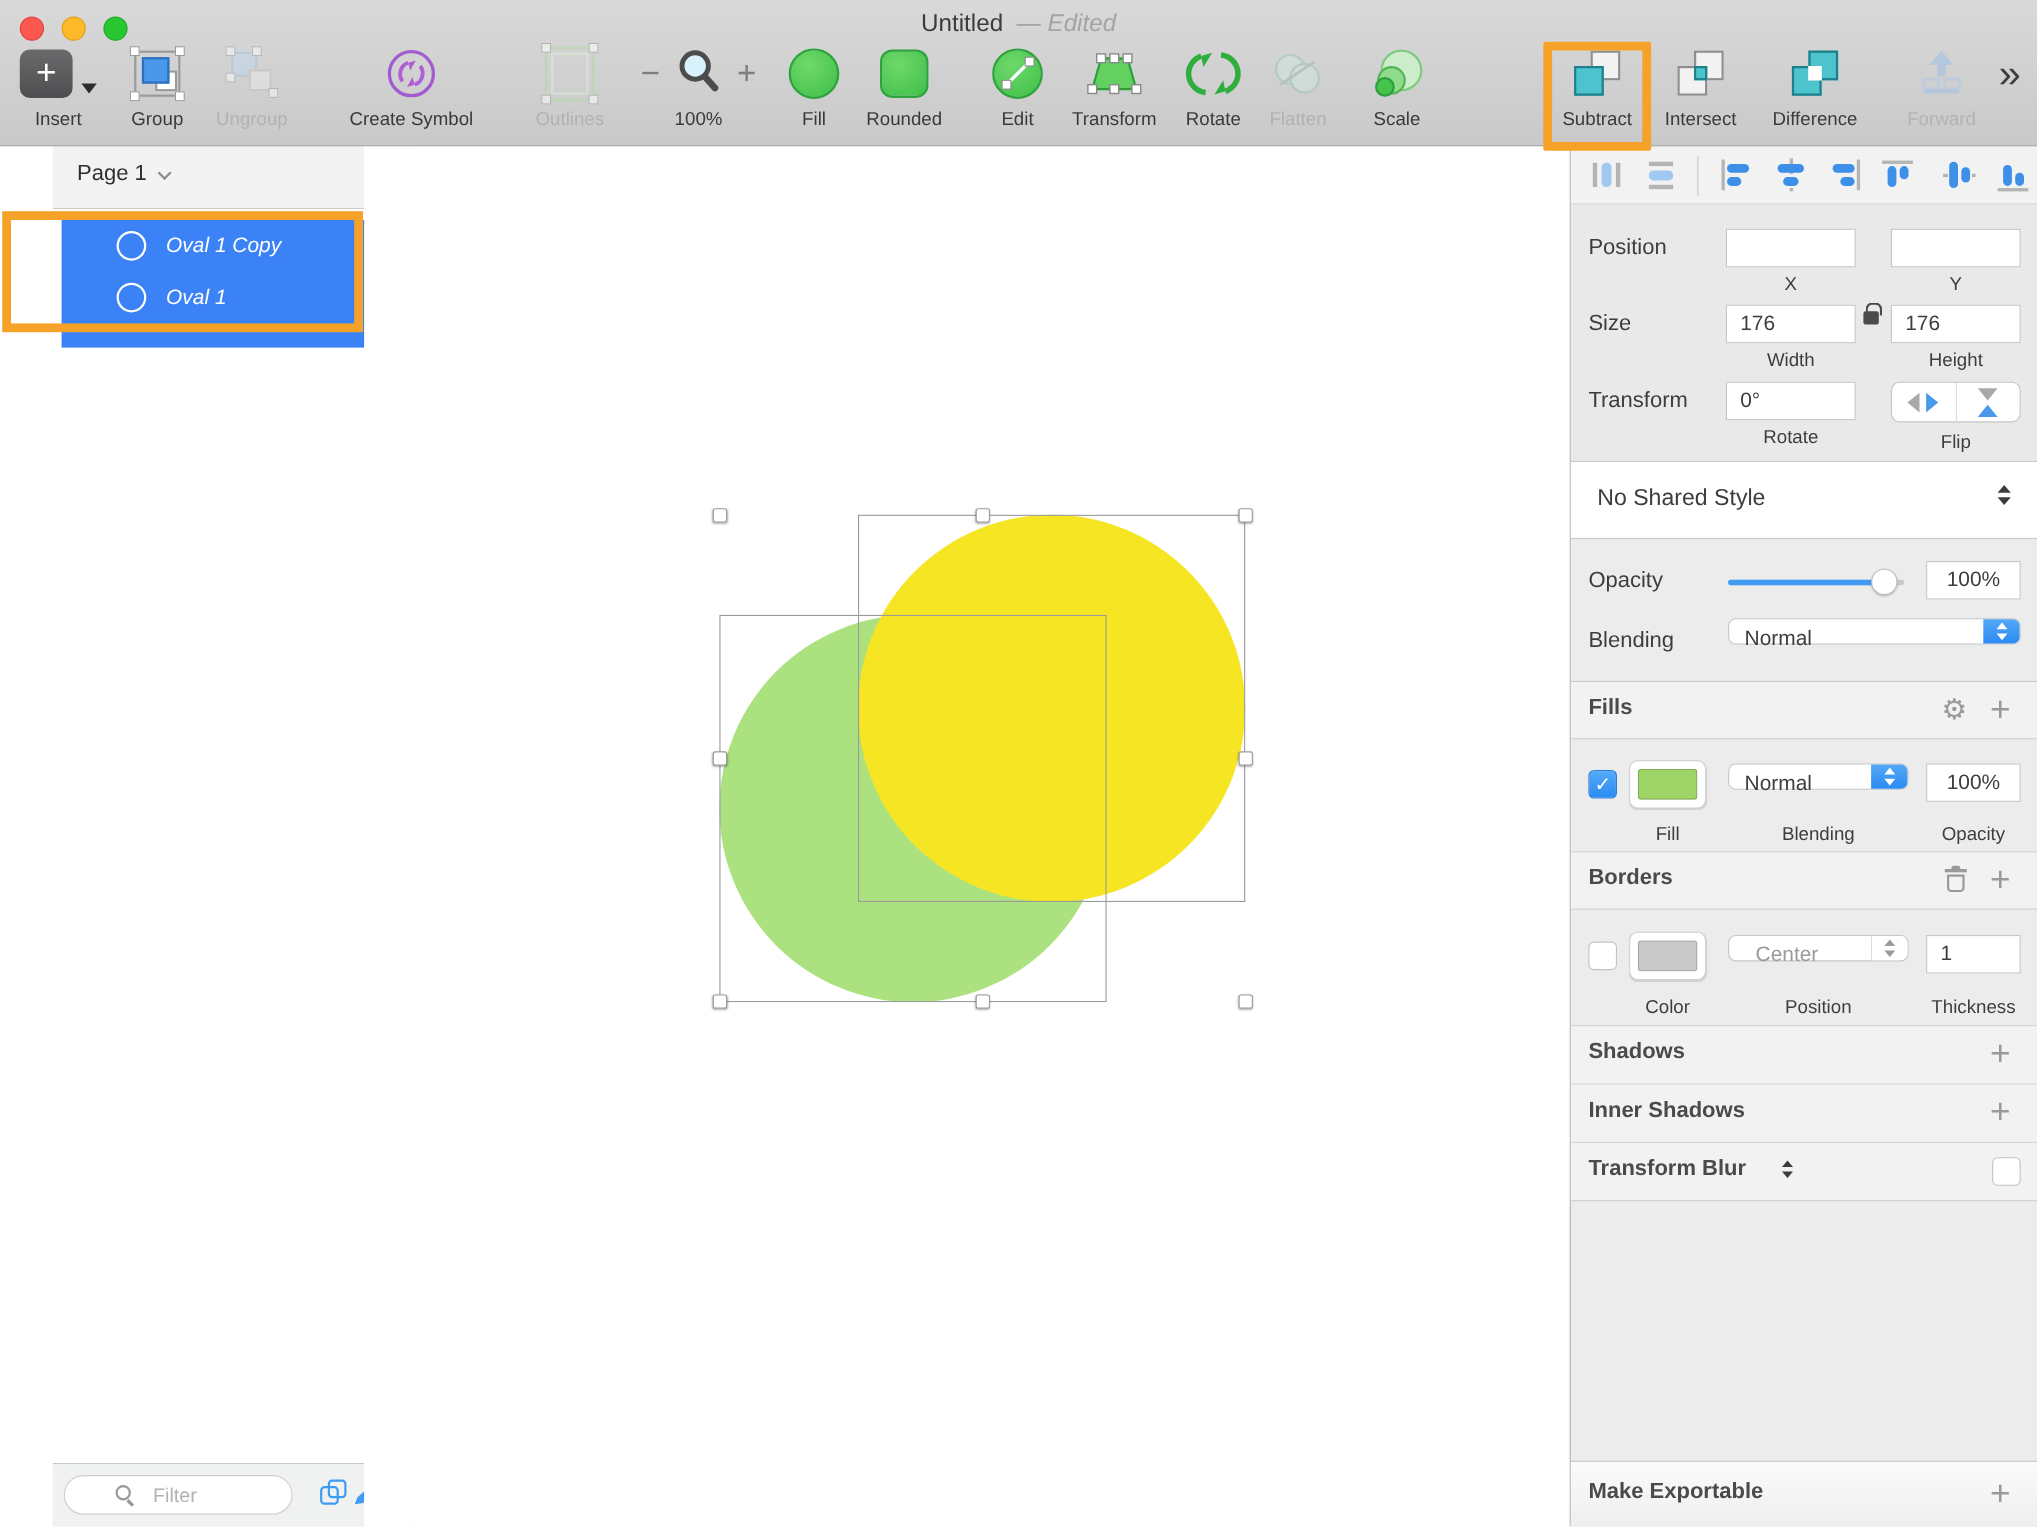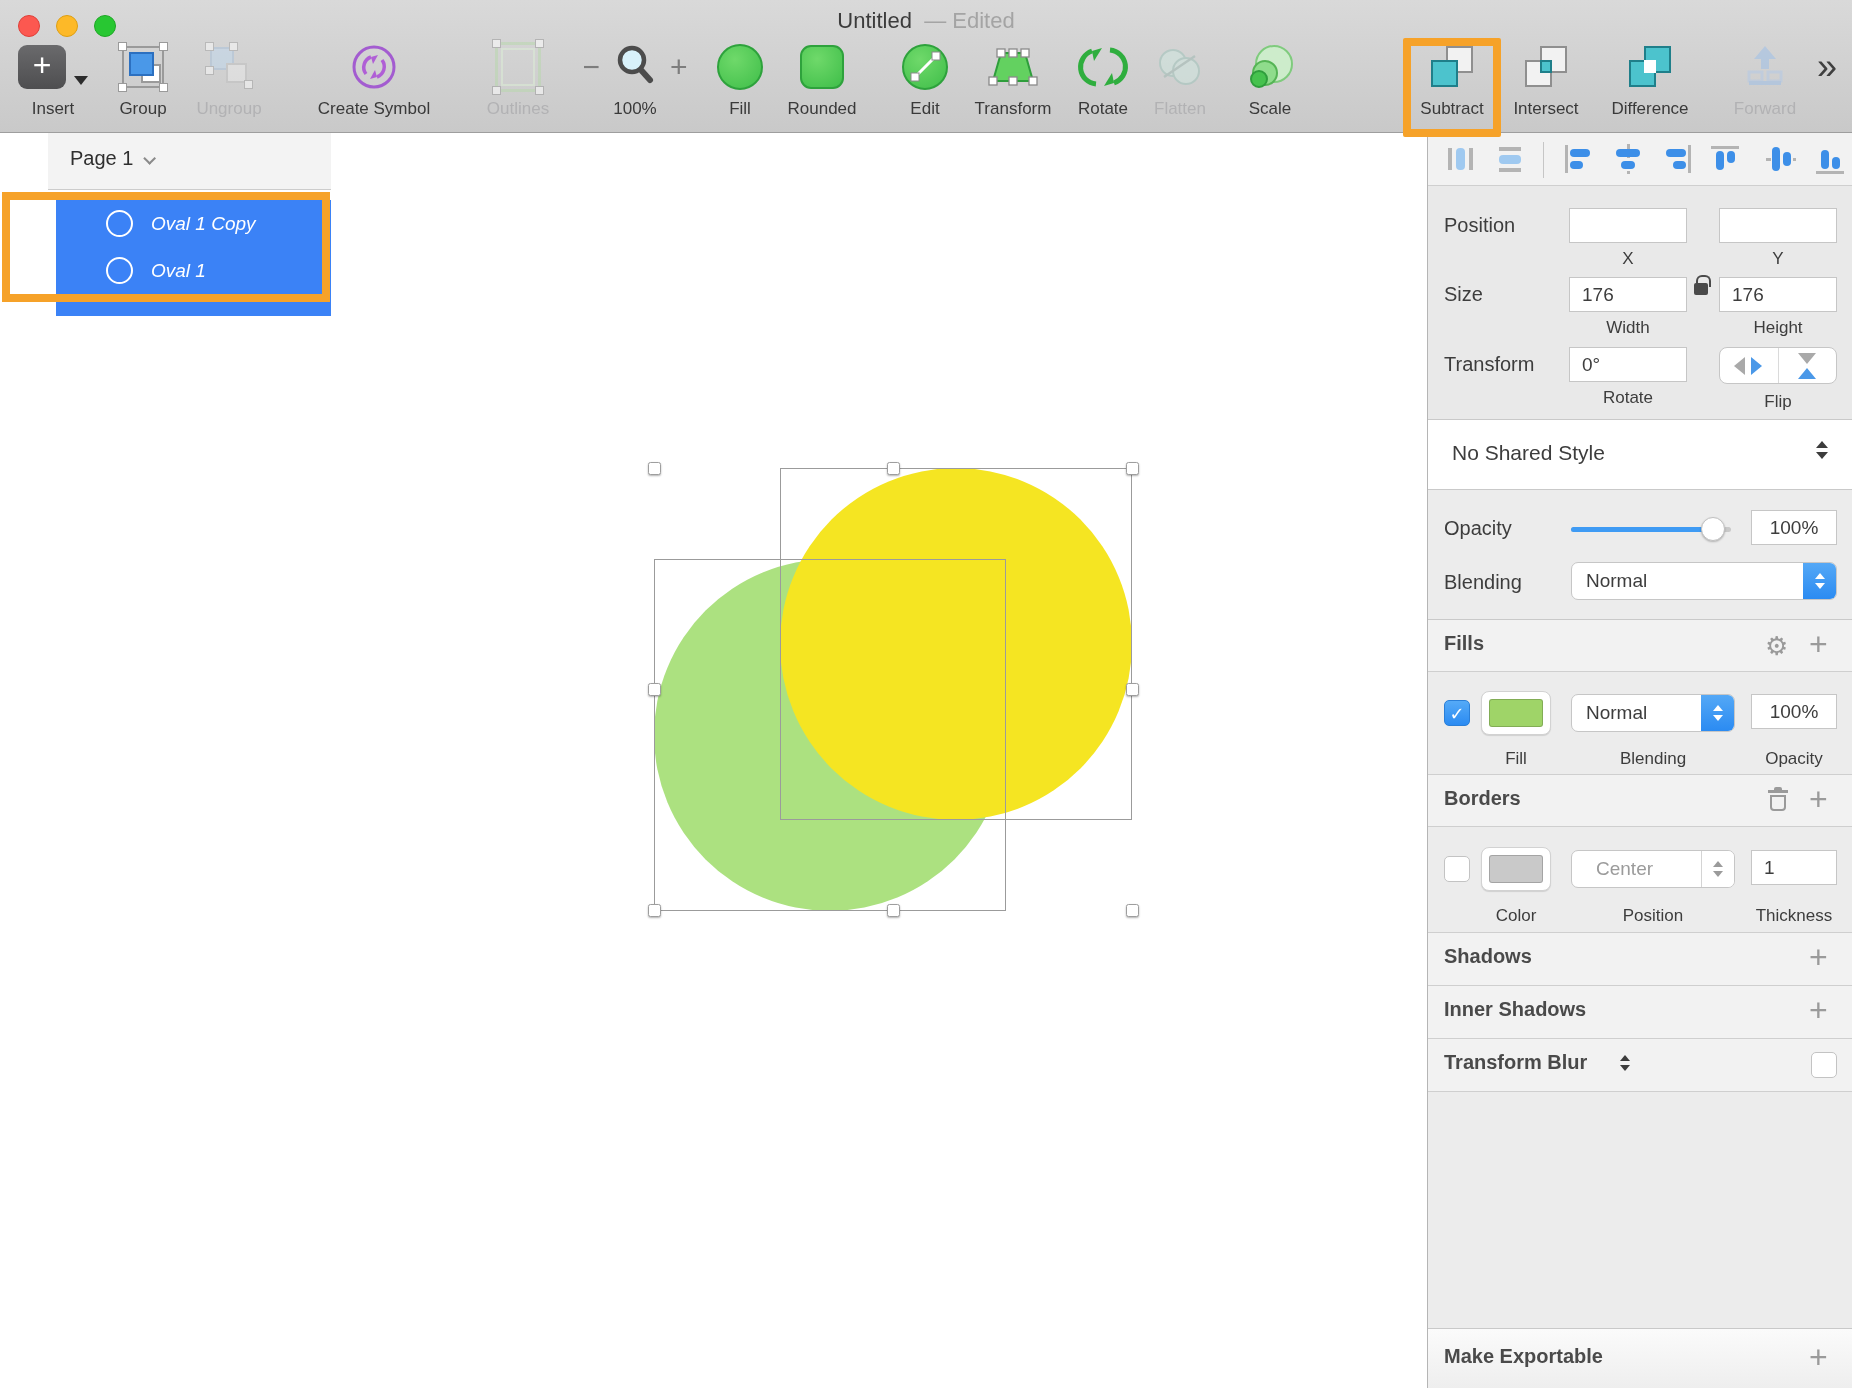--- a/index.html
+++ b/index.html
@@ -5,21 +5,21 @@
   * { margin:0; padding:0; box-sizing:border-box; }
   html,body { width:1852px; height:1388px; overflow:hidden; background:#fff;
     font-family:"Liberation Sans","DejaVu Sans",sans-serif; -webkit-font-smoothing:antialiased; }
   #window { position:relative; width:1852px; height:1388px; background:#fff; }
 
   
   #toolbar { position:absolute; left:0; top:0; width:1852px; height:133px;
     background:linear-gradient(#d9d9d9,#c9c9c9); border-bottom:1px solid #9e9e9e; z-index:10; }
   .tlight { position:absolute; top:15px; width:22px; height:22px; border-radius:50%; }
   #win-title { position:absolute; left:0; right:0; top:8px; text-align:center; font-size:22px; color:#3c3c3c; }
-  #win-title .muted { color:#a4a4a4; }
+  #win-title .muted { color:#a4a4a4;font-style:italic; }
   .titem { position:absolute; top:36px; transform:translateX(-50%); display:flex; flex-direction:column; align-items:center; width:130px; }
   .ticon { height:62px; display:flex; align-items:center; justify-content:center; }
   .tlabel { font-size:17px; color:#3a3a3a; margin-top:1px; white-space:nowrap; }
   .titem.disabled .tlabel { color:#b2b2b4; }
   .titem.disabled .ticon { opacity:.55; }
 
   .insert-wrap { display:flex; align-items:flex-end; }
   .insert-btn { width:48px; height:44px; background:linear-gradient(#6a6a6c,#4e4e50); border-radius:9px;
     color:#fff; font-size:32px; line-height:40px; text-align:center; }
   .insert-caret { width:0; height:0; border-left:7px solid transparent; border-right:7px solid transparent;
@@ -114,21 +114,21 @@
 
   #shared-style { position:absolute; left:0; top:287px; width:100%; height:70px; background:#fff; border-bottom:1px solid #c9c9c9; }
   .stepper-plain { position:absolute; display:flex; flex-direction:column; gap:4px; align-items:center; }
   .chu { width:0; height:0; border-left:6px solid transparent; border-right:6px solid transparent; border-bottom:7px solid #3c3c3c; }
   .chd { width:0; height:0; border-left:6px solid transparent; border-right:6px solid transparent; border-top:7px solid #3c3c3c; }
 
   #style-sec { position:absolute; left:0; top:357px; width:100%; height:130px; background:#ececec; border-bottom:1px solid #c9c9c9; }
   .slider-track { position:absolute; left:143px; top:37px; width:160px; height:5px; background:#c9c9c9; border-radius:3px; }
   .slider-fill { position:absolute; left:0; top:0; height:5px; width:142px; background:#3f9bf4; border-radius:3px; }
   .slider-thumb { position:absolute; left:130px; top:-10px; width:24px; height:24px; background:#fff; border:1px solid #c0c0c0; border-radius:50%; box-shadow:0 1px 2px rgba(0,0,0,.25); }
-  .dropdown { position:absolute; height:38px; background:#fff; border:1px solid #c6c6c6; border-radius:7px; }
+  .dropdown { position:absolute; height:24px; background:#fff; border:1px solid #c6c6c6; border-radius:7px; }
   .dd-text { position:absolute; left:14px; top:7px; font-size:19px; color:#3d3d3d; }
   .dd-text.gray { color:#9b9b9b; }
   .dd-step { position:absolute; right:0; top:0; bottom:0; width:33px; border-radius:0 6px 6px 0; background:linear-gradient(#54a8f6,#2b8bf2); display:flex; flex-direction:column; align-items:center; justify-content:center; gap:4px; }
   .dd-step .u { width:0;height:0;border-left:5px solid transparent;border-right:5px solid transparent;border-bottom:6px solid #fff; }
   .dd-step .d { width:0;height:0;border-left:5px solid transparent;border-right:5px solid transparent;border-top:6px solid #fff; }
   .dd-step.gray { background:#fff; border-left:1px solid #d4d4d4; }
   .dd-step.gray .u { border-bottom-color:#9b9b9b; }
   .dd-step.gray .d { border-top-color:#9b9b9b; }
 
   .sec-header { position:absolute; left:0; width:100%; height:52px; background:#f2f2f2; border-bottom:1px solid #cfcfcf; }
@@ -388,20 +388,35 @@
       <div class="layer-row" style="top:0">
         <div class="layer-circle"></div>
         <div class="layer-name">Oval 1 Copy</div>
       </div>
       <div class="layer-row" style="top:47px">
         <div class="layer-circle"></div>
         <div class="layer-name">Oval 1</div>
       </div>
     </div>
 
+    <div id="sb-footer">
+      <div id="filter-pill">
+        <div class="mag"></div>
+        <input id="filter-input" placeholder="Filter" style="">
+      </div>
+      <div class="dup-ico">
+          <div class="s1"></div>
+          <div class="s2"></div>
+        </div>
+      <div class="pencil-ico">
+          <div class="pencil-body"></div>
+          <div class="pencil-tip"></div>
+        </div>
+      <div id="pencil-count">0</div>
+    </div>
   </div>
 
   <div class="orange-box" style="left: 2px; top: 192px; width: 328px; height: 110px; border-color: rgb(246, 162, 41);"></div>
 
   <div id="canvas">
     <div class="shape-circle" style="left: 323px; top: 426px; background: rgb(172, 225, 128);"></div>
     <div class="shape-circle" style="left: 449px; top: 335px; background: rgb(245, 229, 34);"></div>
     <div class="bbox" style="left:323px;top:426px;"></div>
     <div class="bbox" style="left:449px;top:335px;"></div>
 

